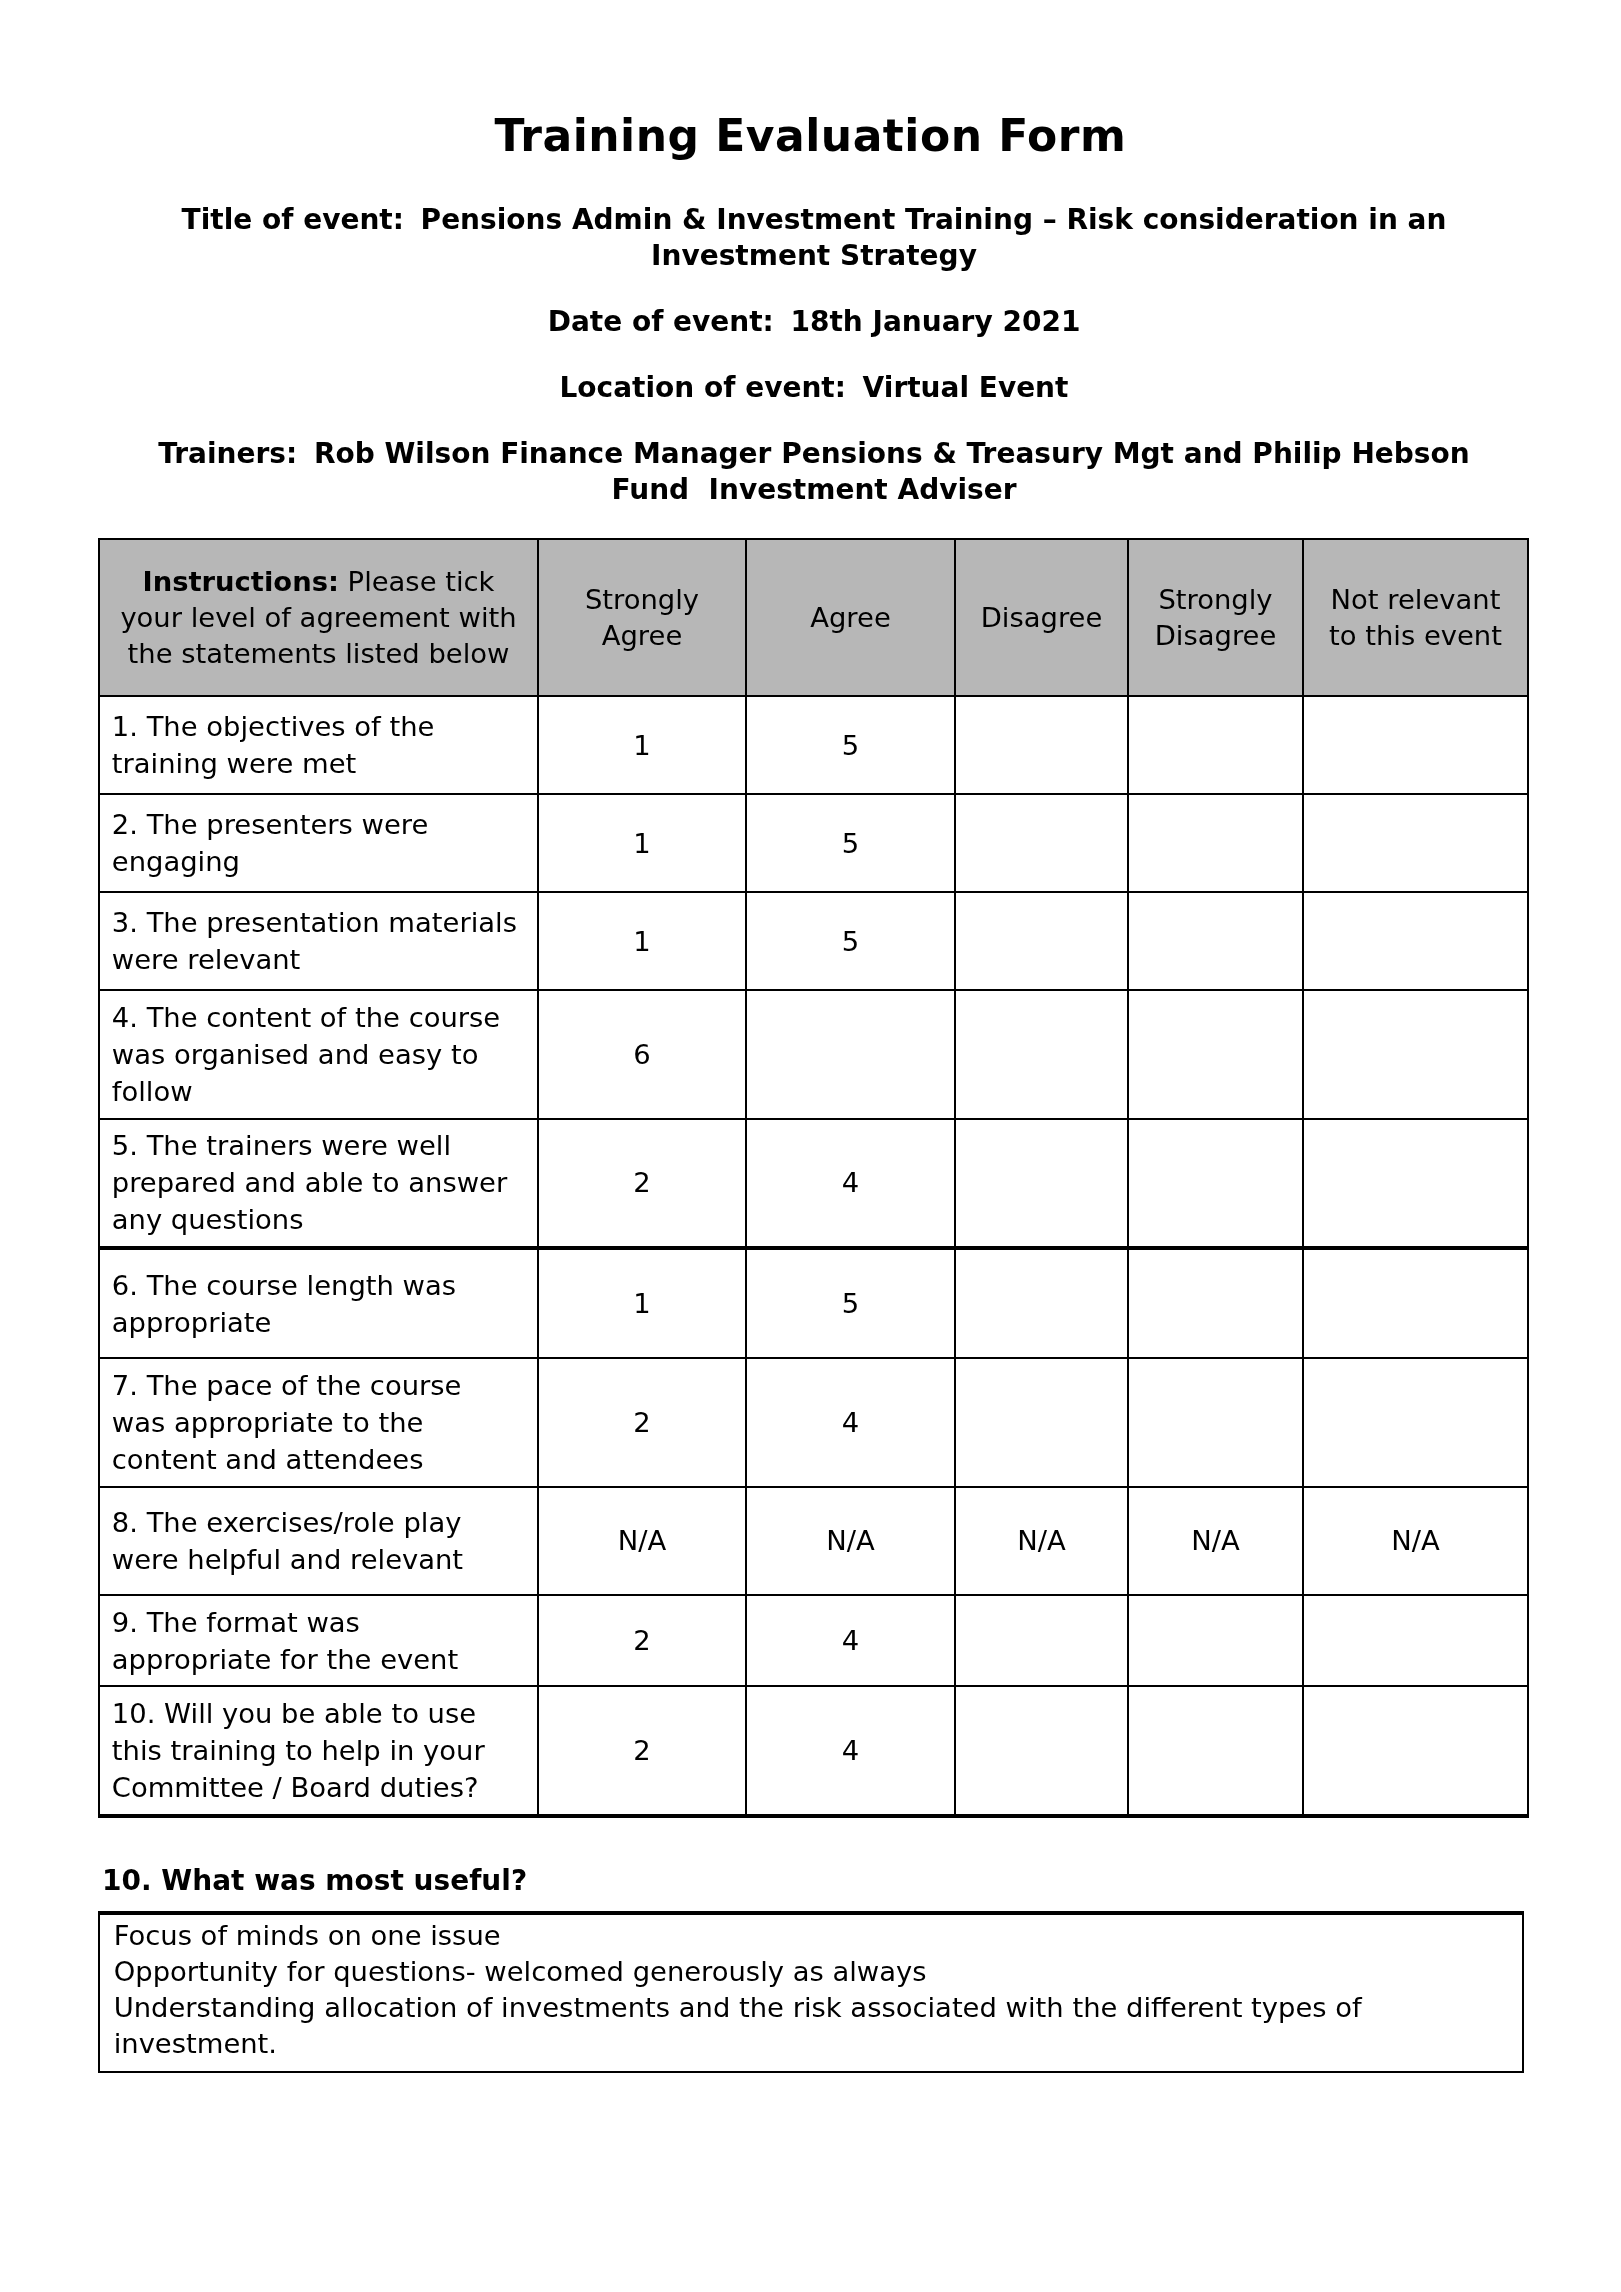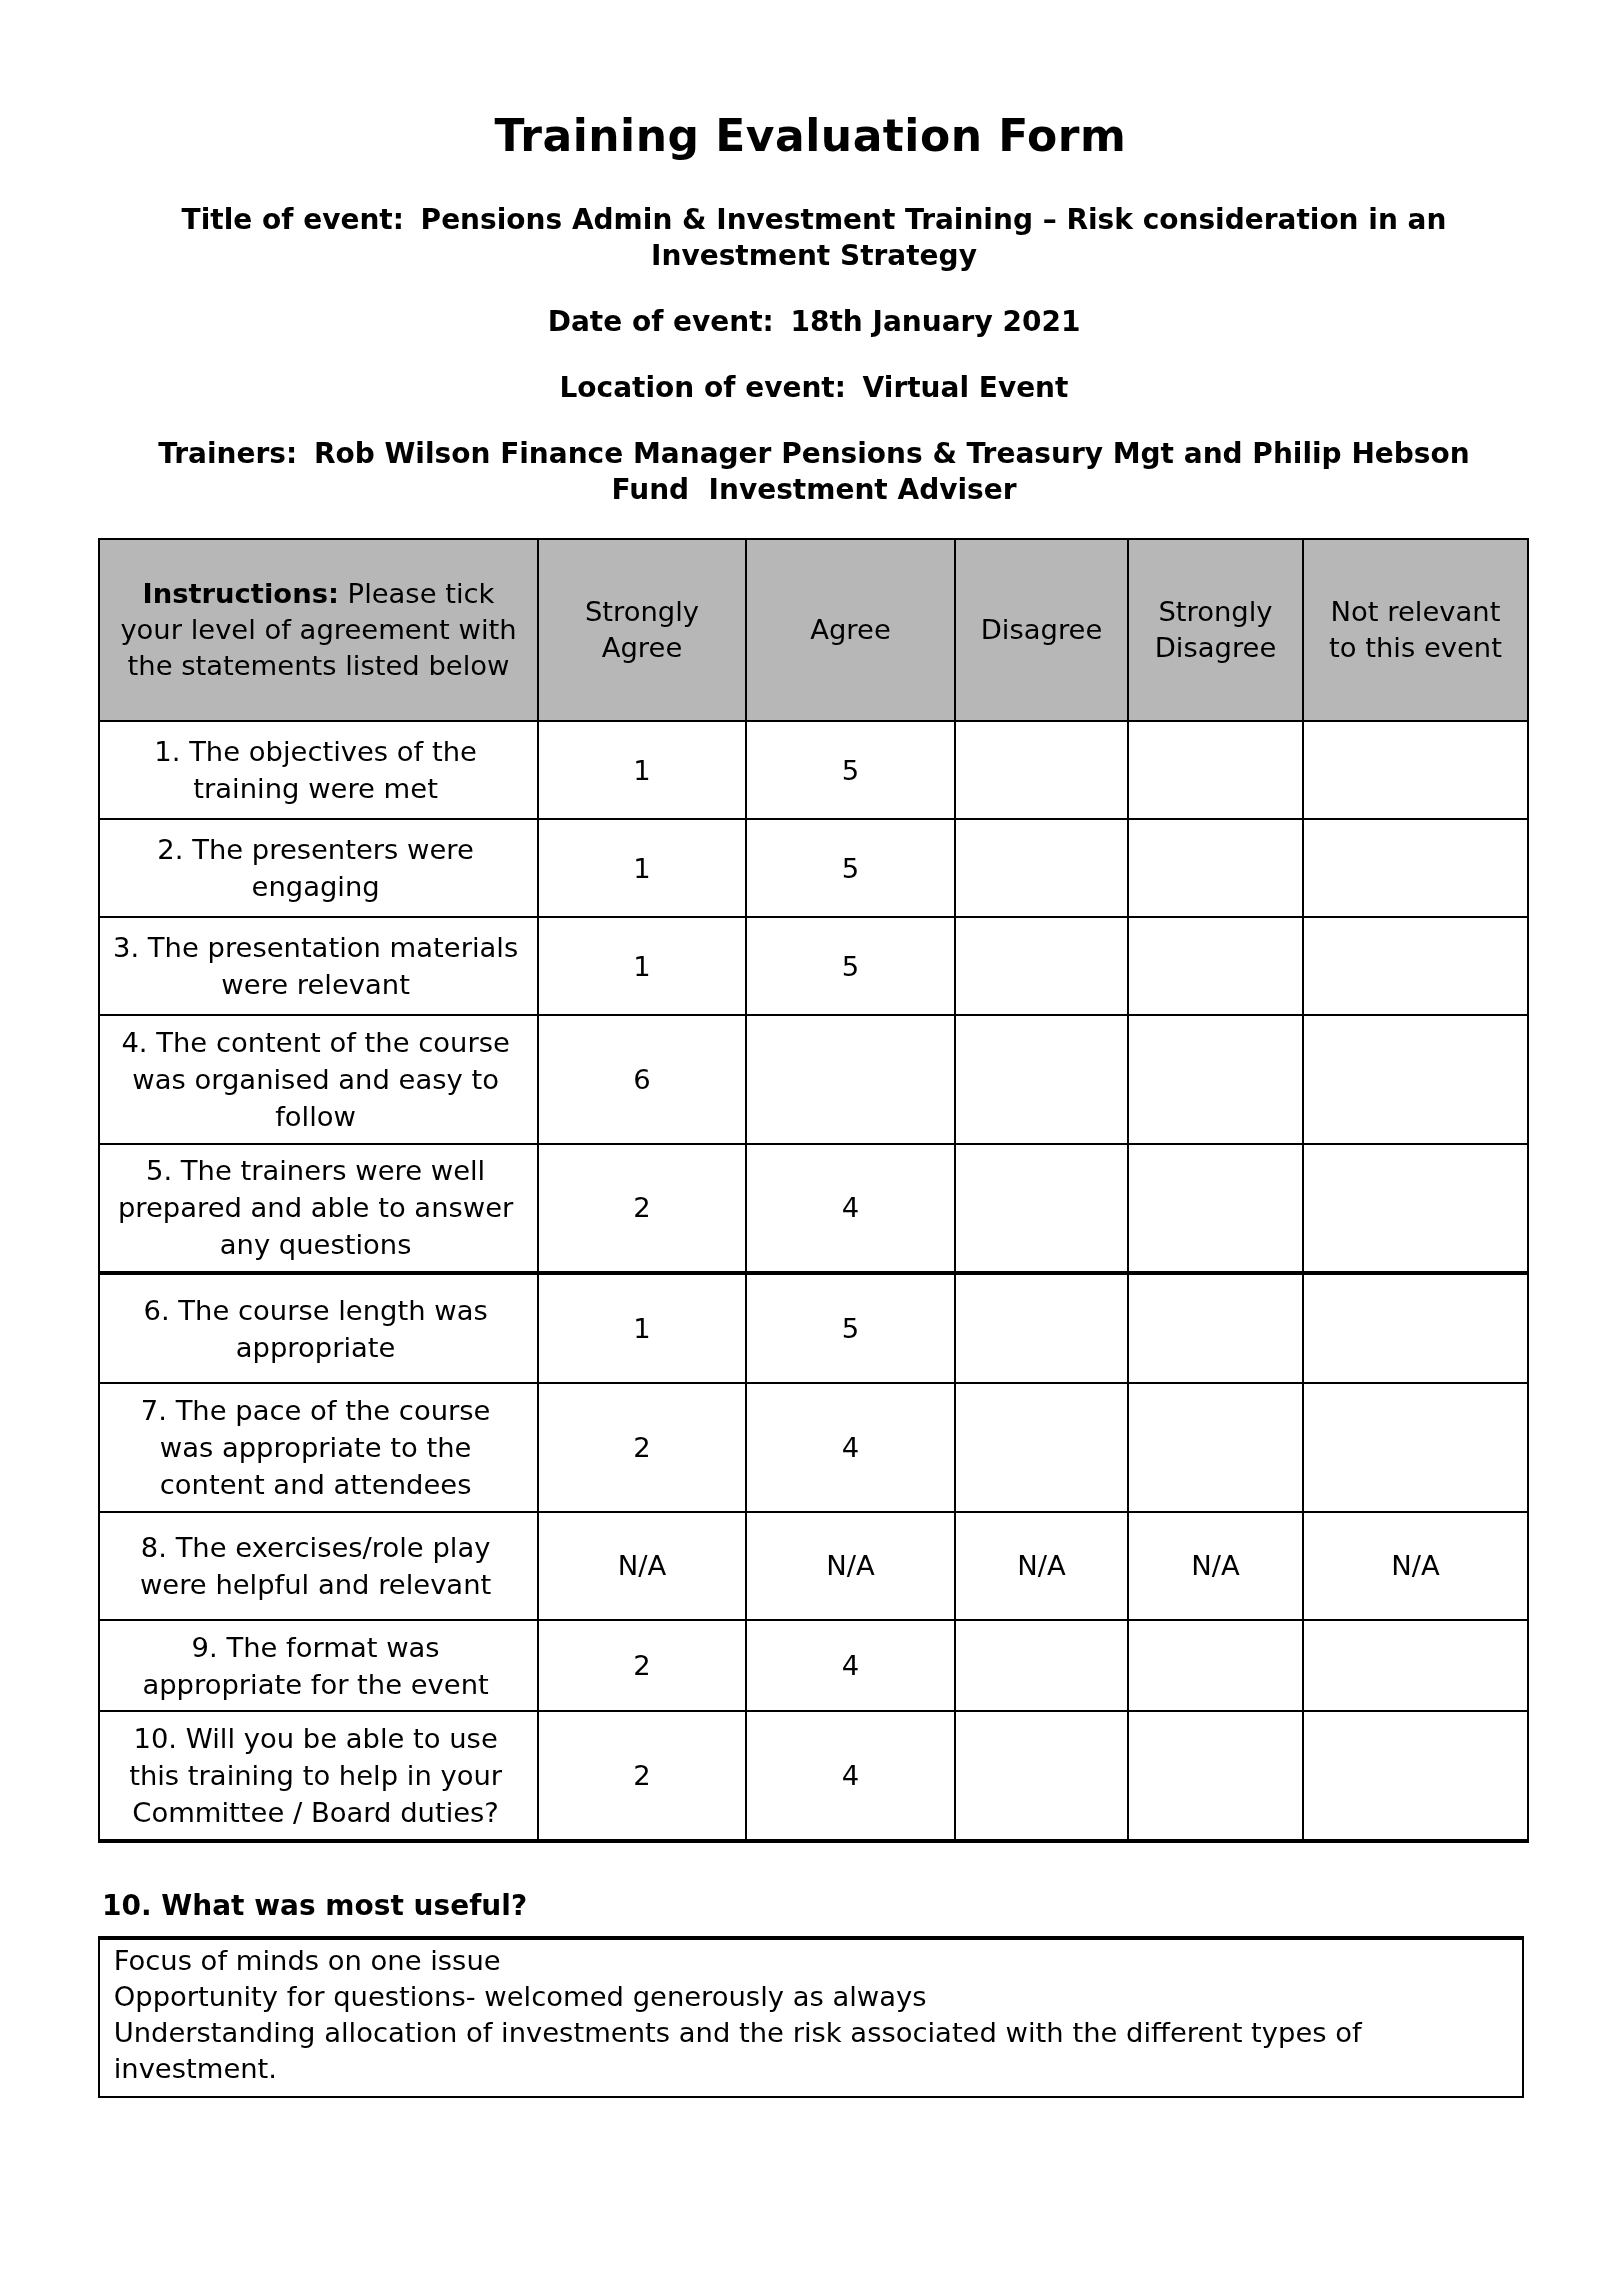--- a/index.html
+++ b/index.html
@@ -42,39 +42,39 @@
     table-layout: fixed;
     width: 1430px;
     margin: 9.8px 0 0 98px;
     border: 2.9px solid #000;
   }
   table.eval th, table.eval td {
     border: 2px solid #000;
     font-size: 27.4px;
     overflow: hidden;
   }
-  thead tr { height: 182px; }
+  thead tr { height: 157px; }
   thead th {
     background: #b7b7b7;
     font-weight: normal;
     text-align: center;
     vertical-align: middle;
     line-height: 36px;
     padding: 0 9.8px;
   }
   thead th.instr { padding: 0 15.7px; }
   .bold { font-weight: bold; }
 
   tbody td {
     text-align: center;
     vertical-align: middle;
     background: #ffffff;
   }
   tbody td.stmt {
-    text-align: center;
+    text-align: left;
     padding: 7.8px 17.6px 7.8px 11.8px;
     line-height: 37px;
   }
   tbody tr:nth-child(1), tbody tr:nth-child(2), tbody tr:nth-child(3) { height: 98px; }
   tbody tr:nth-child(4) { height: 118px; }
   tbody tr:nth-child(5) { height: 127px; }
   tbody tr:nth-child(6) { height: 110px; }
   tbody tr:nth-child(6) td { border-top: 4.9px solid #000; }
   tbody tr:nth-child(7) { height: 120px; }
   tbody tr:nth-child(8) { height: 108px; margin-top: 20px; }

